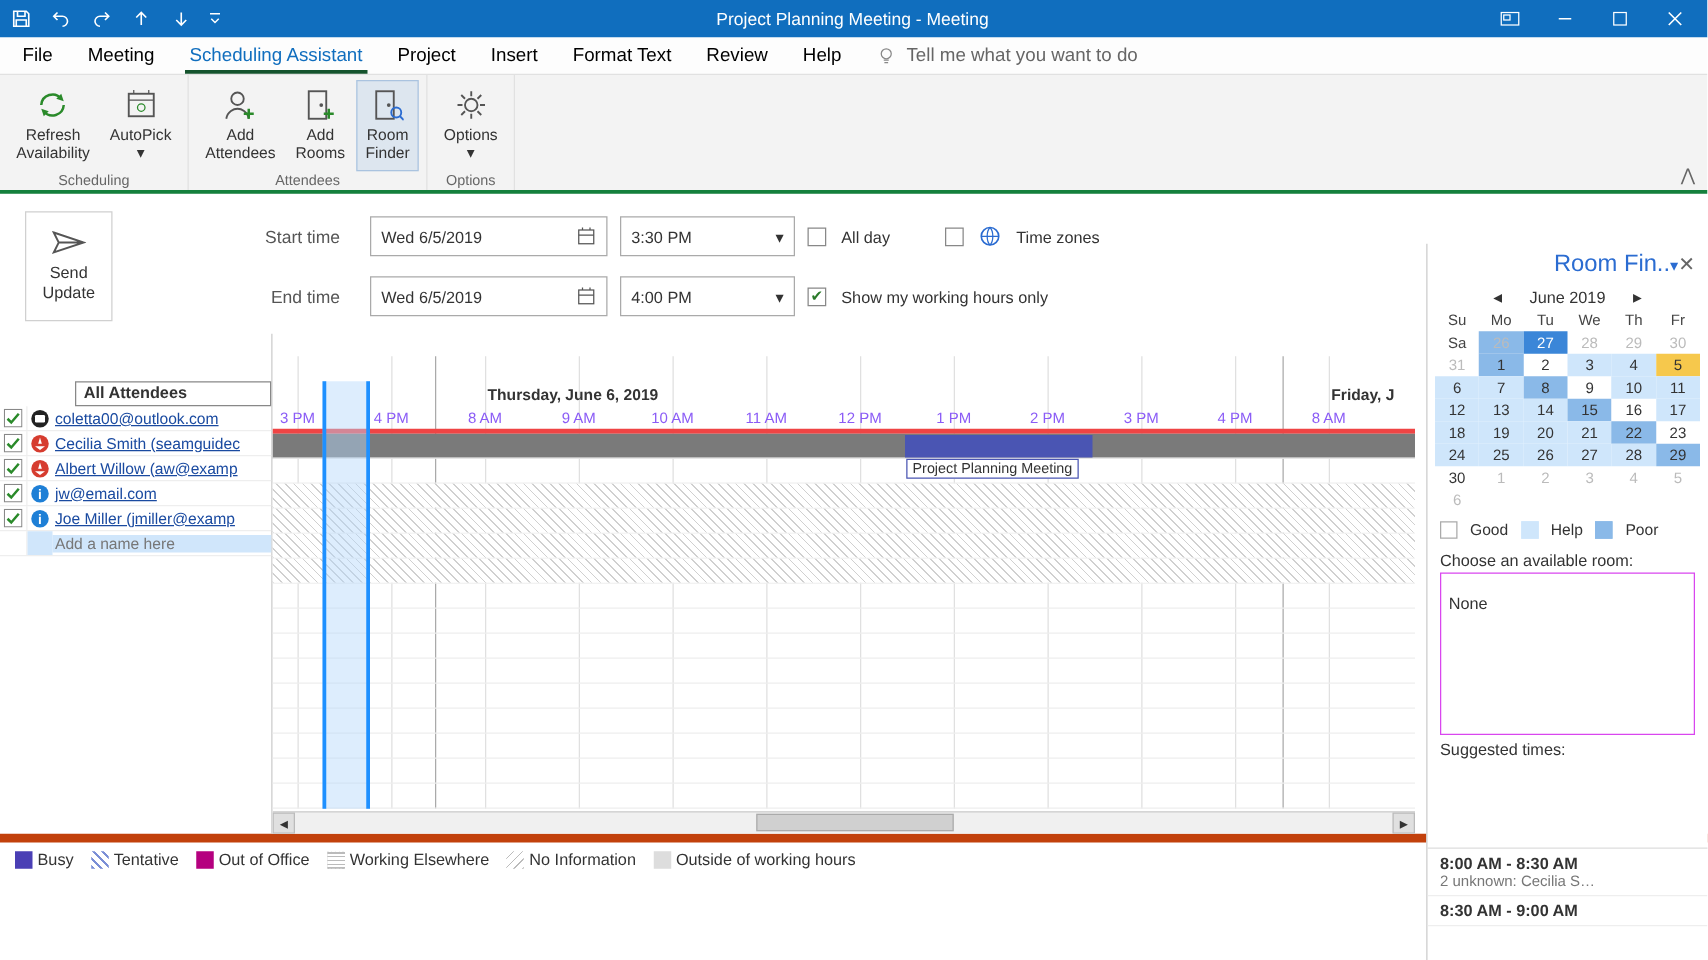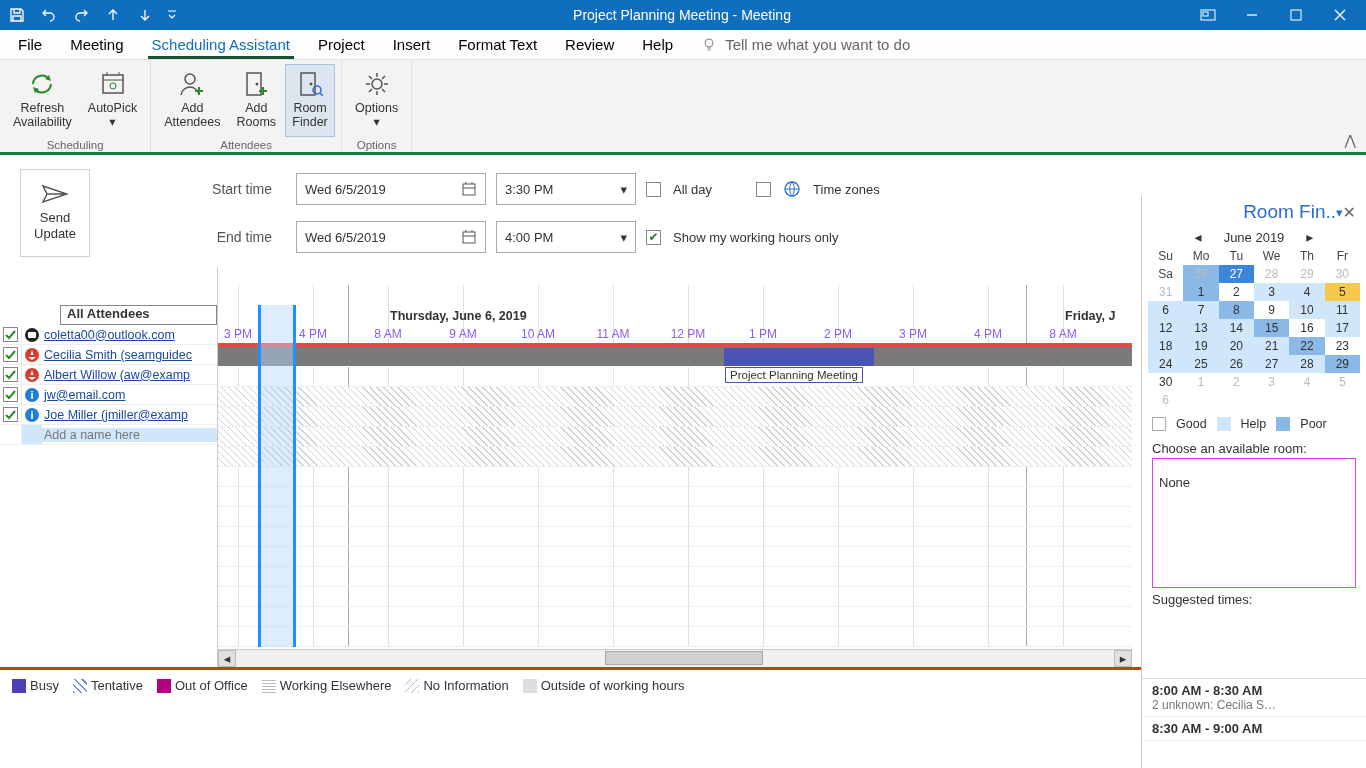--- a/index.html
+++ b/index.html
@@ -66,21 +66,21 @@
 .prow .mtg-label { position: absolute; background: #fff; border: 1px solid #4a55b3; font-size: 11.5px; padding: 1px 4px; top: 0px; white-space: nowrap; }
 .timeline-overlay { position: absolute; top: 38px; bottom: 20px; background: rgba(180,215,250,0.45); border-left: 3px solid #1e90ff; border-right: 3px solid #1e90ff; pointer-events: none; }
 .vline { position: absolute; top: 18px; bottom: 20px; width: 1px; background: #e0e0e0; }
 .vline.dayborder { background: #aaa; width:1px; }
 .hscroll { position: absolute; bottom: 0; left: 0; right: 0; height: 18px; background: #f0f0f0; border-top: 1px solid #ccc; display:flex; align-items:center; }
 .hscroll .arrow { width:18px; text-align:center; background:#e0e0e0; border:1px solid #bbb; cursor:pointer; }
 .hscroll .track { flex:1; position:relative; height:100%; }
 .hscroll .thumb { position:absolute; height:14px; top:1px; background:#d0d0d0; border:1px solid #aaa; }
 
 
-.legend { height: 34px; border-top:3px solid #c2410c; display:flex; align-items:center; padding: 0 12px; gap: 14px; font-size: 13px; }
+.legend { height: 34px; border-top:7px solid #c2410c; display:flex; align-items:center; padding: 0 12px; gap: 14px; font-size: 13px; }
 .legend .sw { width:14px; height:14px; display:inline-block; vertical-align:middle; margin-right:4px; }
 .legend-right { margin-left:auto; display:flex; align-items:center; gap:4px; }
 .zoom-box { border:1px solid #aaa; padding: 2px 8px; display:flex; align-items:center; gap:8px; }
 
 
 .roomfinder { position: absolute; top: 195px; right: 0; bottom: 0; width: 225px; background:#fff; border-left:1px solid #ccc; display:flex; flex-direction:column; padding-top:6px; }
 .rf-head { display:flex; align-items:center; justify-content:flex-end; padding: 0 10px 4px 10px; }
 .rf-title { color:#2b6cd1; font-size:19px; white-space:nowrap; overflow:hidden; }
 .rf-close { color:#666; font-size:16px; cursor:pointer; }
 .cal-nav { display:flex; align-items:center; justify-content:center; gap:12px; padding: 2px 0; }

